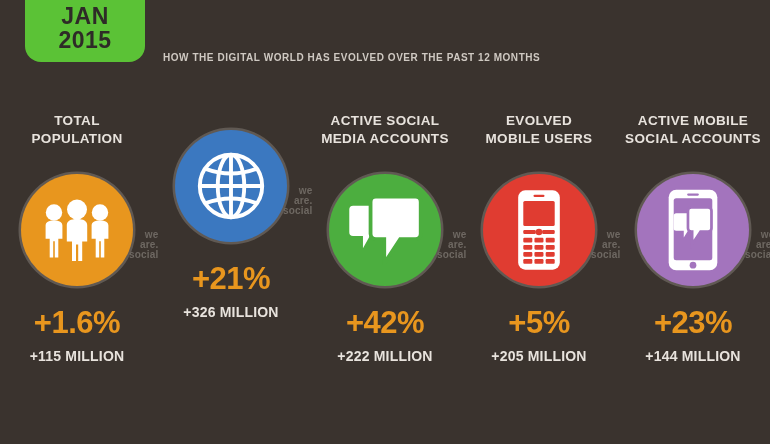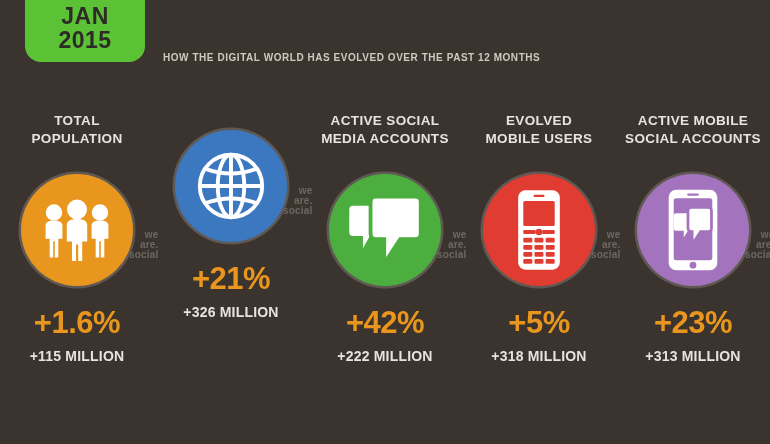--- a/index.html
+++ b/index.html
@@ -227,21 +227,21 @@
             <rect x="22.2" y="89" width="11.5" height="6" rx="1.4"></rect>
             <rect x="36.5" y="89" width="11.5" height="6" rx="1.4"></rect>
           </g>
         </svg>
       </div>
       <div class="wm">we
 are.
 social</div>
     </div>
     <div class="pct">+5%</div>
-    <div class="abs">+318 MILLION</div>
+    <div class="abs">+205 MILLION</div>
   </div>
 
   <div class="col">
     <div class="col-head">ACTIVE MOBILE
 SOCIAL ACCOUNTS</div>
     <div class="circle-wrap">
       <div class="circle c-purple">
         <svg class="icon" width="52" height="84" viewBox="0 0 62 100">
           <rect x="2" y="2" width="58" height="96" rx="9" fill="#fff"></rect>
           <rect x="8" y="12" width="46" height="74" rx="3" fill="#a374bd"></rect>
@@ -249,16 +249,16 @@
           <rect x="24" y="6.5" width="14" height="2.6" rx="1.3" fill="#a374bd"></rect>
           <path d="M11 30h20a3 3 0 0 1 3 3v15a3 3 0 0 1-3 3h-6l-5 8v-8h-9a3 3 0 0 1-3-3V33a3 3 0 0 1 3-3z" fill="#fff"></path>
           <path d="M29 23h20a4 4 0 0 1 4 4v21a4 4 0 0 1-4 4h-9l-10 15V52h-1a4 4 0 0 1-4-4V27a4 4 0 0 1 4-4z" fill="#fff" stroke="#a374bd" stroke-width="3.2"></path>
         </svg>
       </div>
       <div class="wm">we
 are.
 social</div>
     </div>
     <div class="pct">+23%</div>
-    <div class="abs">+313 MILLION</div>
+    <div class="abs">+144 MILLION</div>
   </div>
 
 </div>
 
 </body></html>

